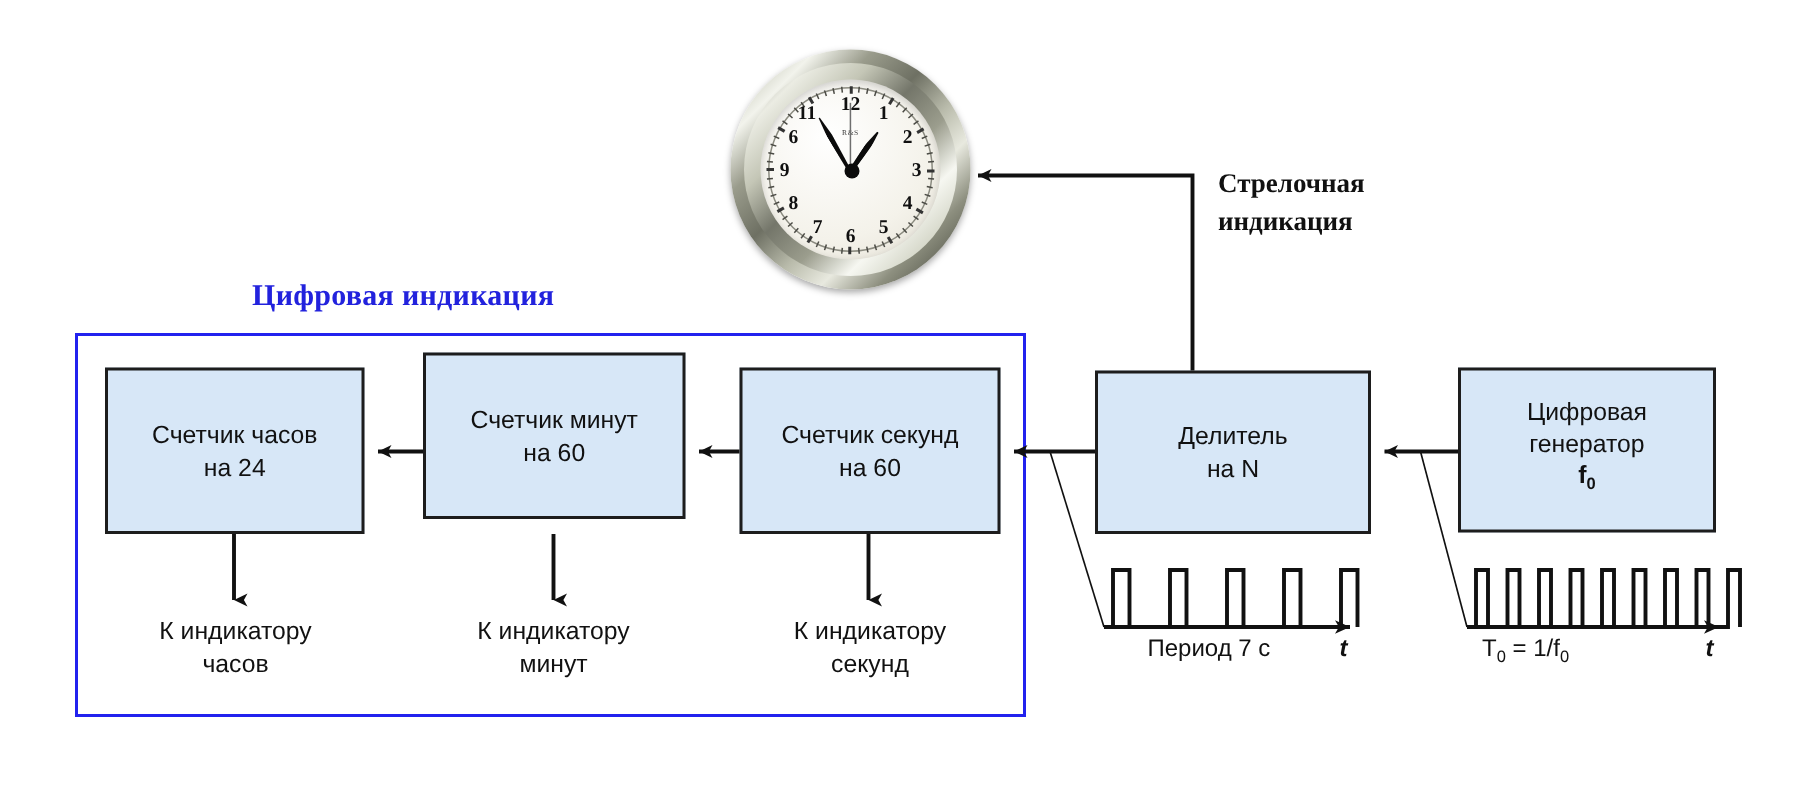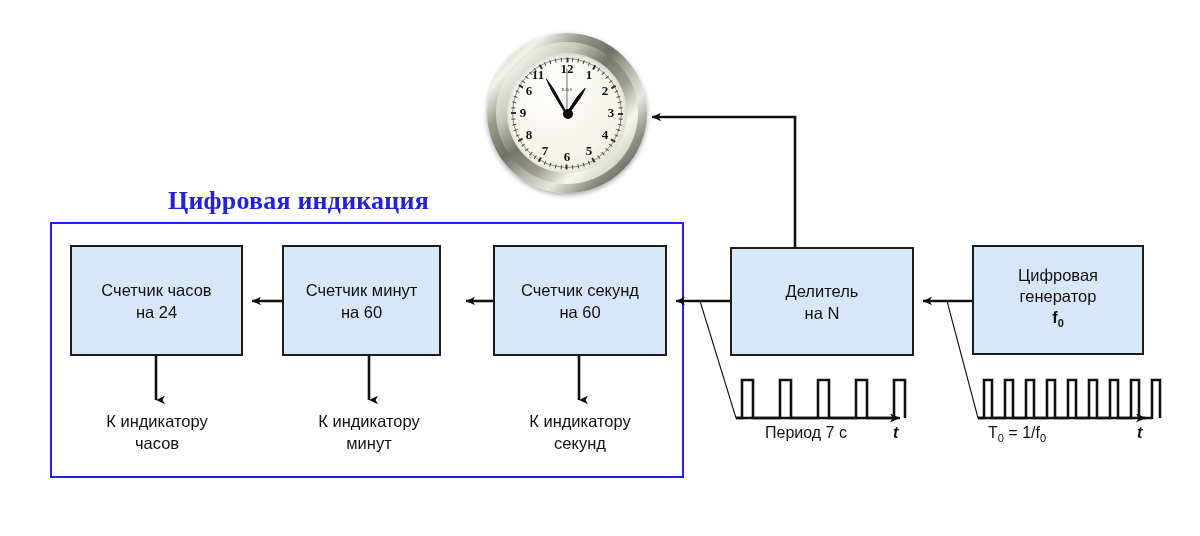--- a/index.html
+++ b/index.html
@@ -17,21 +17,21 @@
     background: #ffffff;
     overflow: hidden;
   }
   .abs { position: absolute; }
 
   
   .title-digital {
     left: 168px; top: 186px;
     font-family: "Liberation Serif", serif;
     font-weight: bold;
-    font-size: 26px;
+    font-size: 20px;
     color: #2222dd;
     letter-spacing: 0.2px;
     white-space: nowrap;
     text-align: right;
   }
   .title-analog {
     left: 812px; top: 110px;
     font-family: "Liberation Serif", serif;
     font-weight: bold;
     font-size: 18px;
@@ -189,29 +189,33 @@
 </style>
 </head>
 <body>
 
 <div id="canvas">
 
   <div class="abs group-box"></div>
 
   <div class="abs title-digital">Цифровая индикация</div>
 
+  <div class="abs title-analog">
+    <div>Стрелочная</div>
+    <div>индикация</div>
+  </div>
 
   <div class="abs block" style="left:70px;  top:245px; width:173px; height:111px;">
     <span class="blk-txt">
       <span>Счетчик часов</span><br>
       <span>на 24</span>
     </span>
   </div>
 
-  <div class="abs block" style="left:282px; top:245px; width:159px; height:111px;">
+  <div class="abs block" style="left:282px; top:235px; width:175px; height:111px;">
     <span class="blk-txt">
       <span>Счетчик минут</span><br>
       <span>на 60</span>
     </span>
   </div>
 
   <div class="abs block" style="left:493px; top:245px; width:174px; height:111px;">
     <span class="blk-txt">
       <span>Счетчик секунд</span><br>
       <span>на 60</span>

